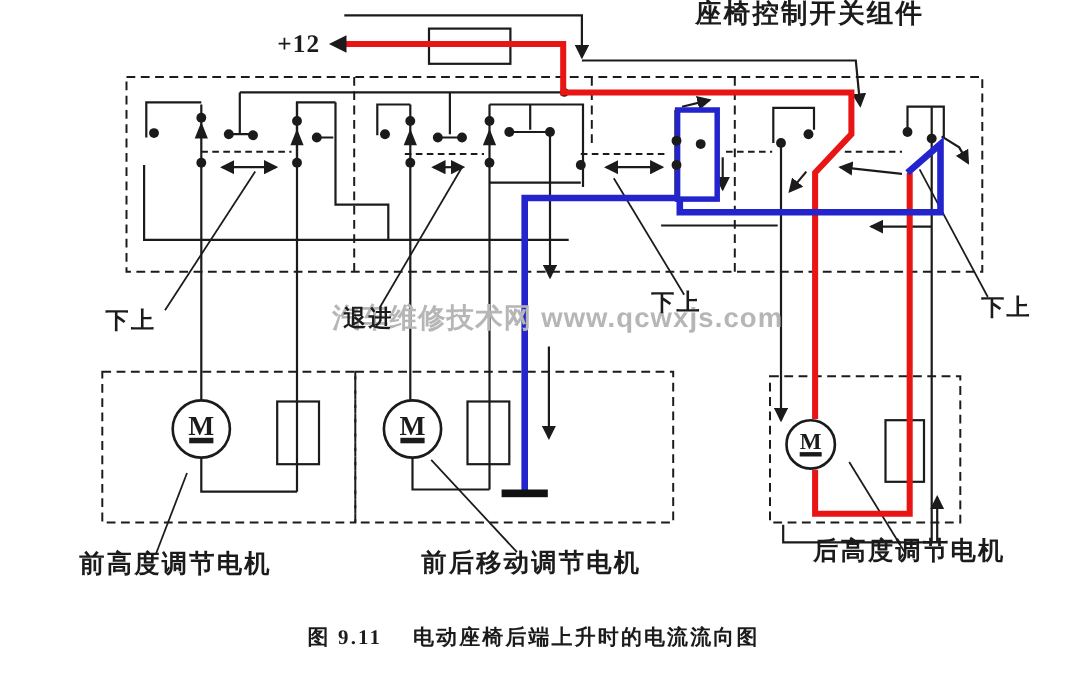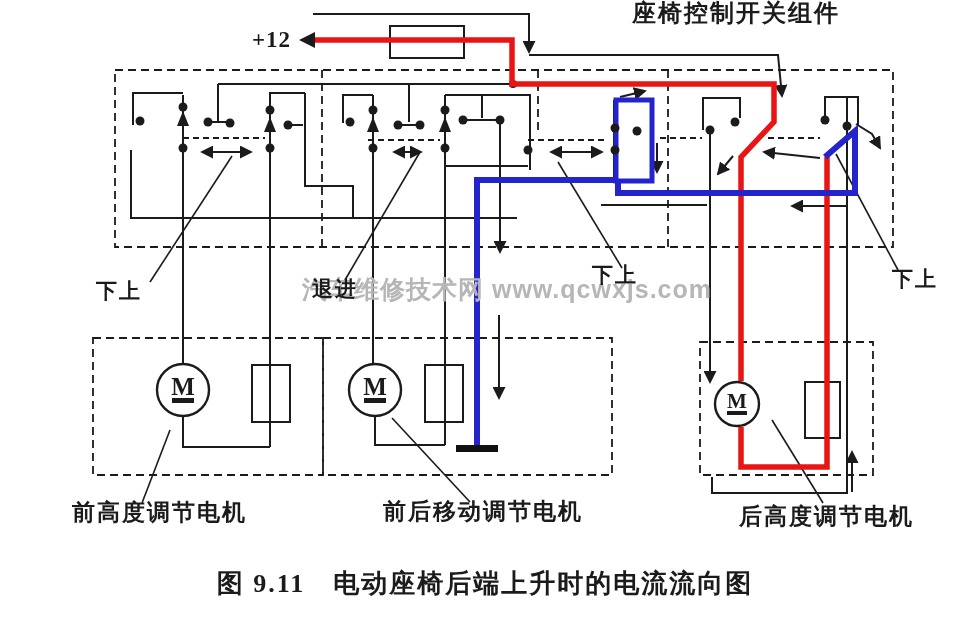--- a/index.html
+++ b/index.html
@@ -12,22 +12,22 @@
   .small-cn{font-size:21px;font-weight:700;letter-spacing:2px;}
   .du-left{left:96px;top:280px;}
   .retreat{left:312px;top:278px;}
   .du-mid{left:592px;top:264px;}
   .du-right{left:892px;top:268px;}
   .watermark{left:302px;top:276px;font-size:25px;color:#b6b6b6;letter-spacing:1px;
              font-family:"Liberation Sans", sans-serif;font-weight:bold;}
   .motor-lbl{font-size:23px;font-weight:700;letter-spacing:2px;}
   .m1{left:72px;top:500px;}
   .m2{left:383px;top:499px;}
-  .m3{left:739px;top:504px;}
-  .caption{left:0;top:570px;width:100%;text-align:center;font-size:26px;font-weight:700;letter-spacing:2px;}
+  .m3{left:739px;top:488px;}
+  .caption{left:0;top:570px;width:100%;text-align:center;font-size:19px;font-weight:700;letter-spacing:2px;}
   .caption .gap{display:inline-block;width:28px;}
 </style>
 </head>
 <body>
 
 <div id="page">
 
   <svg id="diagram-svg" width="970" height="634" viewBox="0 0 970 634">
     <defs>
       <marker id="ah" viewBox="0 0 10 10" refX="8.5" refY="5" markerWidth="6.5" markerHeight="6.5" orient="auto-start-reverse">

